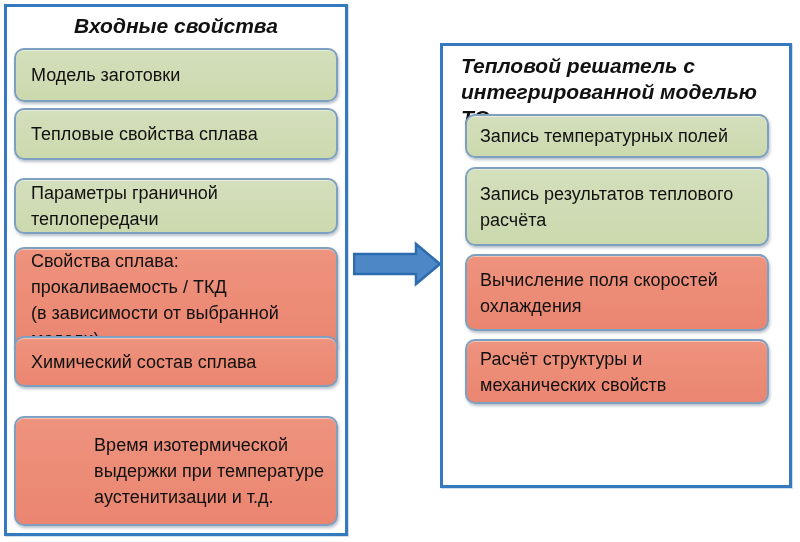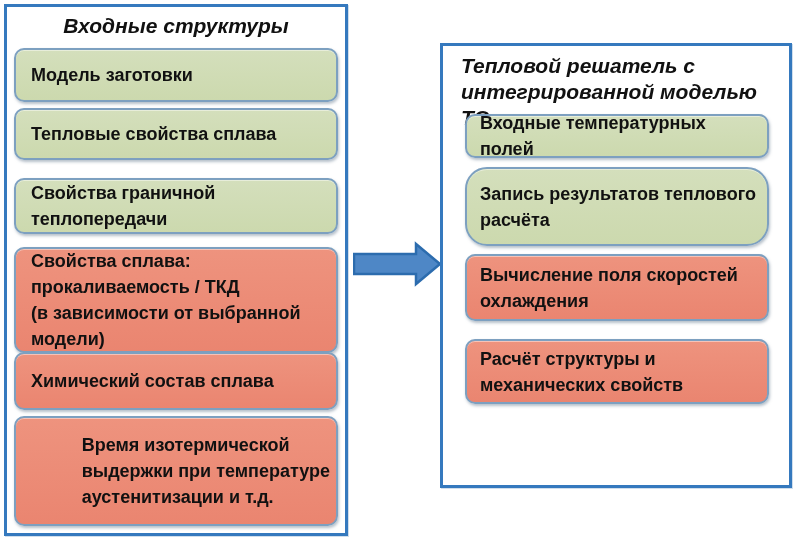--- a/index.html
+++ b/index.html
@@ -27,57 +27,57 @@
   .panel-right{left:440px;top:43px;width:352px;height:445px;}
   .panel-title{
     position:absolute;font-weight:bold;font-style:italic;
     font-size:21px;line-height:26px;white-space:pre-line;
   }
   .panel-left .panel-title{left:0;top:6px;width:100%;text-align:center;}
   .panel-right .panel-title{left:18px;top:7px;width:330px;text-align:left;font-size:21px;}
   .flow-box{
     position:absolute;border:2px solid var(--box-border);border-radius:10px;
     display:flex;align-items:center;
-    font-weight:bold;font-size:18px;line-height:26px;white-space:pre-line;
-    padding-left:15px;padding-right:6px;
+    font-weight:normal;font-size:18px;line-height:26px;white-space:pre-line;
+    padding-left:15px;padding-right:12px;
     box-shadow:1px 2px 3px rgba(110,130,150,0.5), inset 0 1px 0 rgba(255,255,255,0.45);
   }
   .green{background:linear-gradient(180deg,var(--green-fill-top),var(--green-fill));}
   .red{background:linear-gradient(180deg,var(--red-fill-top),var(--red-fill));}
   .panel-left .flow-box{left:7px;width:324px;}
   .panel-right .flow-box{left:22px;width:304px;padding-left:13px;}
   .lb1{top:41px;height:54px;}
   .lb2{top:101px;height:52px;}
   .lb3{top:171px;height:56px;}
   .lb4{top:240px;height:106px;}
-  .lb5{top:345px;height:58px;}
+  .lb5{top:329px;height:51px;}
   .lb6{top:409px;height:110px;justify-content:flex-end;}
   .rb1{top:68px;height:44px;}
-  .rb2{top:121px;height:79px;border-radius:22px;}
-  .rb3{top:208px;height:67px;}
+  .rb2{top:121px;height:79px;}
+  .rb3{top:208px;height:77px;}
   .rb4{top:293px;height:65px;}
   .rb5{top:357px;height:67px;}
   .arrow-svg{position:absolute;left:353px;top:241px;width:90px;height:46px;}
 </style>
 </head>
 <body>
 
 <div class="canvas">
 
   <div class="panel panel-left">
-    <div class="panel-title">Входные структуры</div>
+    <div class="panel-title">Входные свойства</div>
 
     <div class="flow-box green lb1">
       <span>Модель заготовки</span>
     </div>
     <div class="flow-box green lb2">
       <span>Тепловые свойства сплава</span>
     </div>
     <div class="flow-box green lb3">
-      <span>Свойства граничной
+      <span>Параметры граничной
 теплопередачи</span>
     </div>
     <div class="flow-box red lb4">
       <span>Свойства сплава:
 прокаливаемость / ТКД
 (в зависимости от выбранной
 модели)</span>
     </div>
     <div class="flow-box red lb5">
       <span>Химический состав сплава</span>
@@ -91,21 +91,21 @@
 
   <svg class="arrow-svg" viewBox="0 0 90 46">
     <polygon points="1,13 63,13 63,3 87,23 63,43 63,33 1,33" fill="var(--arrow-fill)" stroke="var(--arrow-stroke)" stroke-width="2.5"></polygon>
   </svg>
 
   <div class="panel panel-right">
     <div class="panel-title">Тепловой решатель с
 интегрированной моделью ТО</div>
 
     <div class="flow-box green rb1">
-      <span>Входные температурных полей</span>
+      <span>Запись температурных полей</span>
     </div>
     <div class="flow-box green rb2">
       <span>Запись результатов теплового
 расчёта</span>
     </div>
     <div class="flow-box red rb3">
       <span>Вычисление поля скоростей
 охлаждения</span>
     </div>
     <div class="flow-box red rb4">

